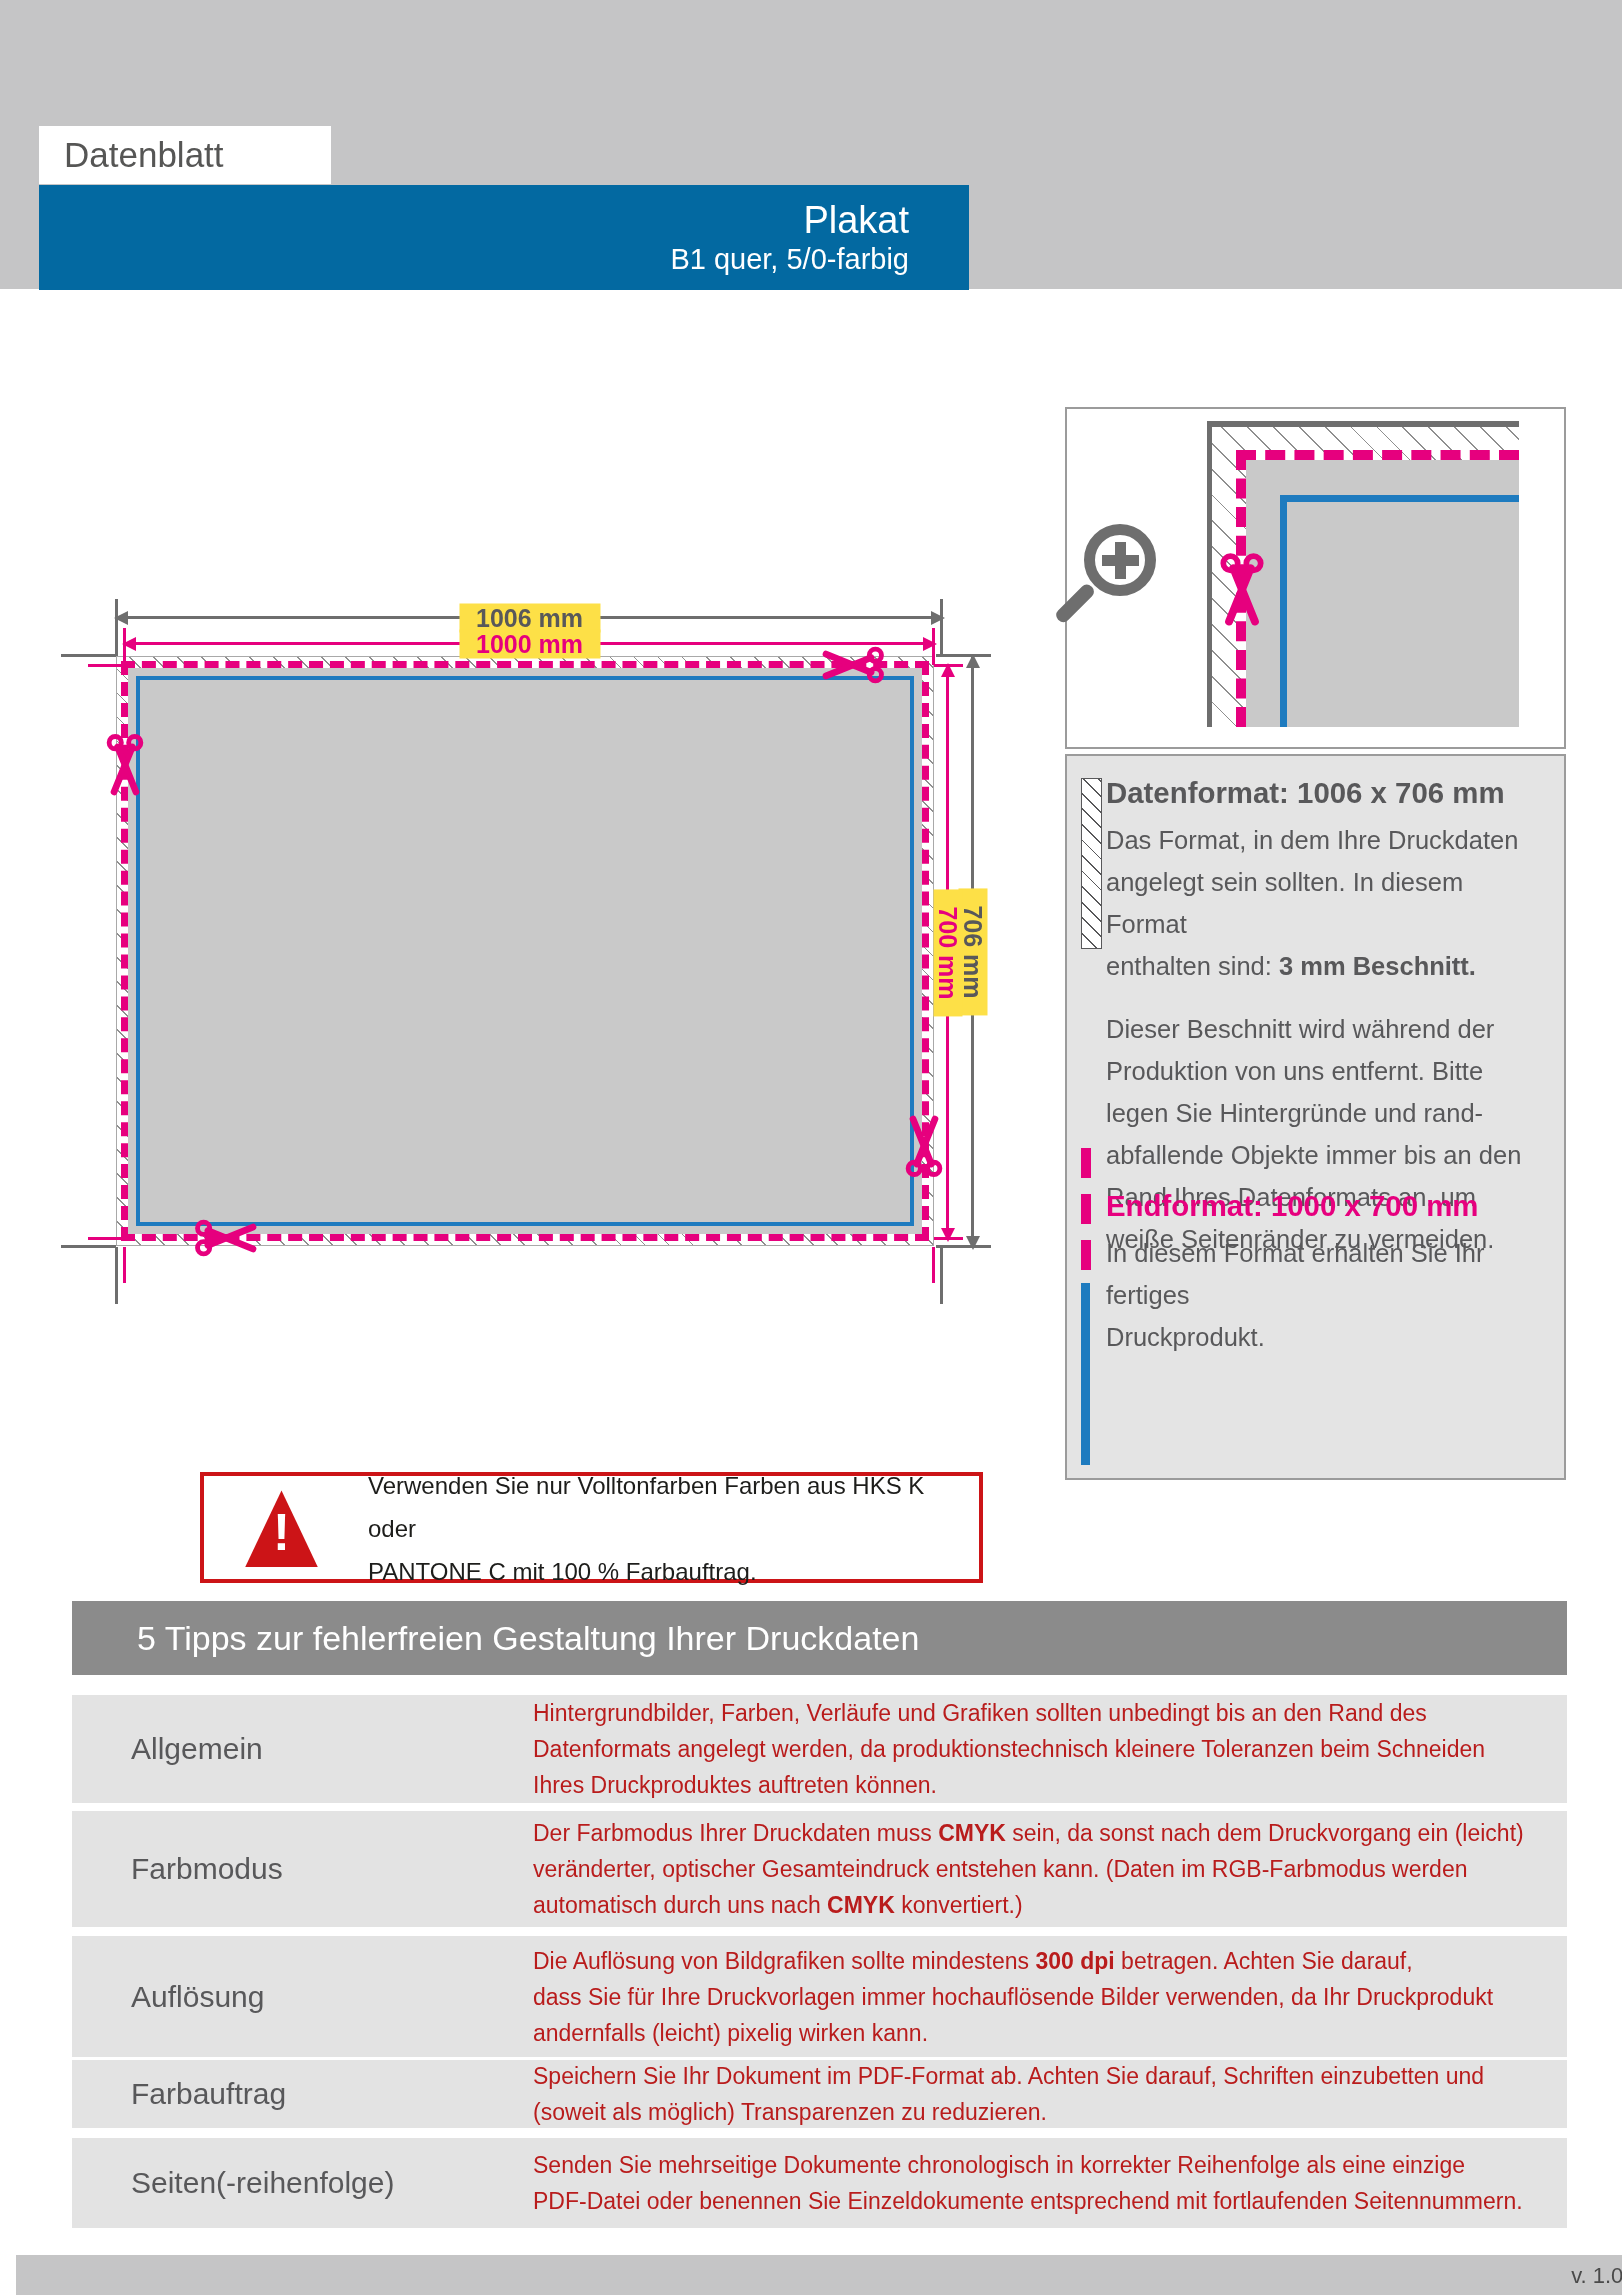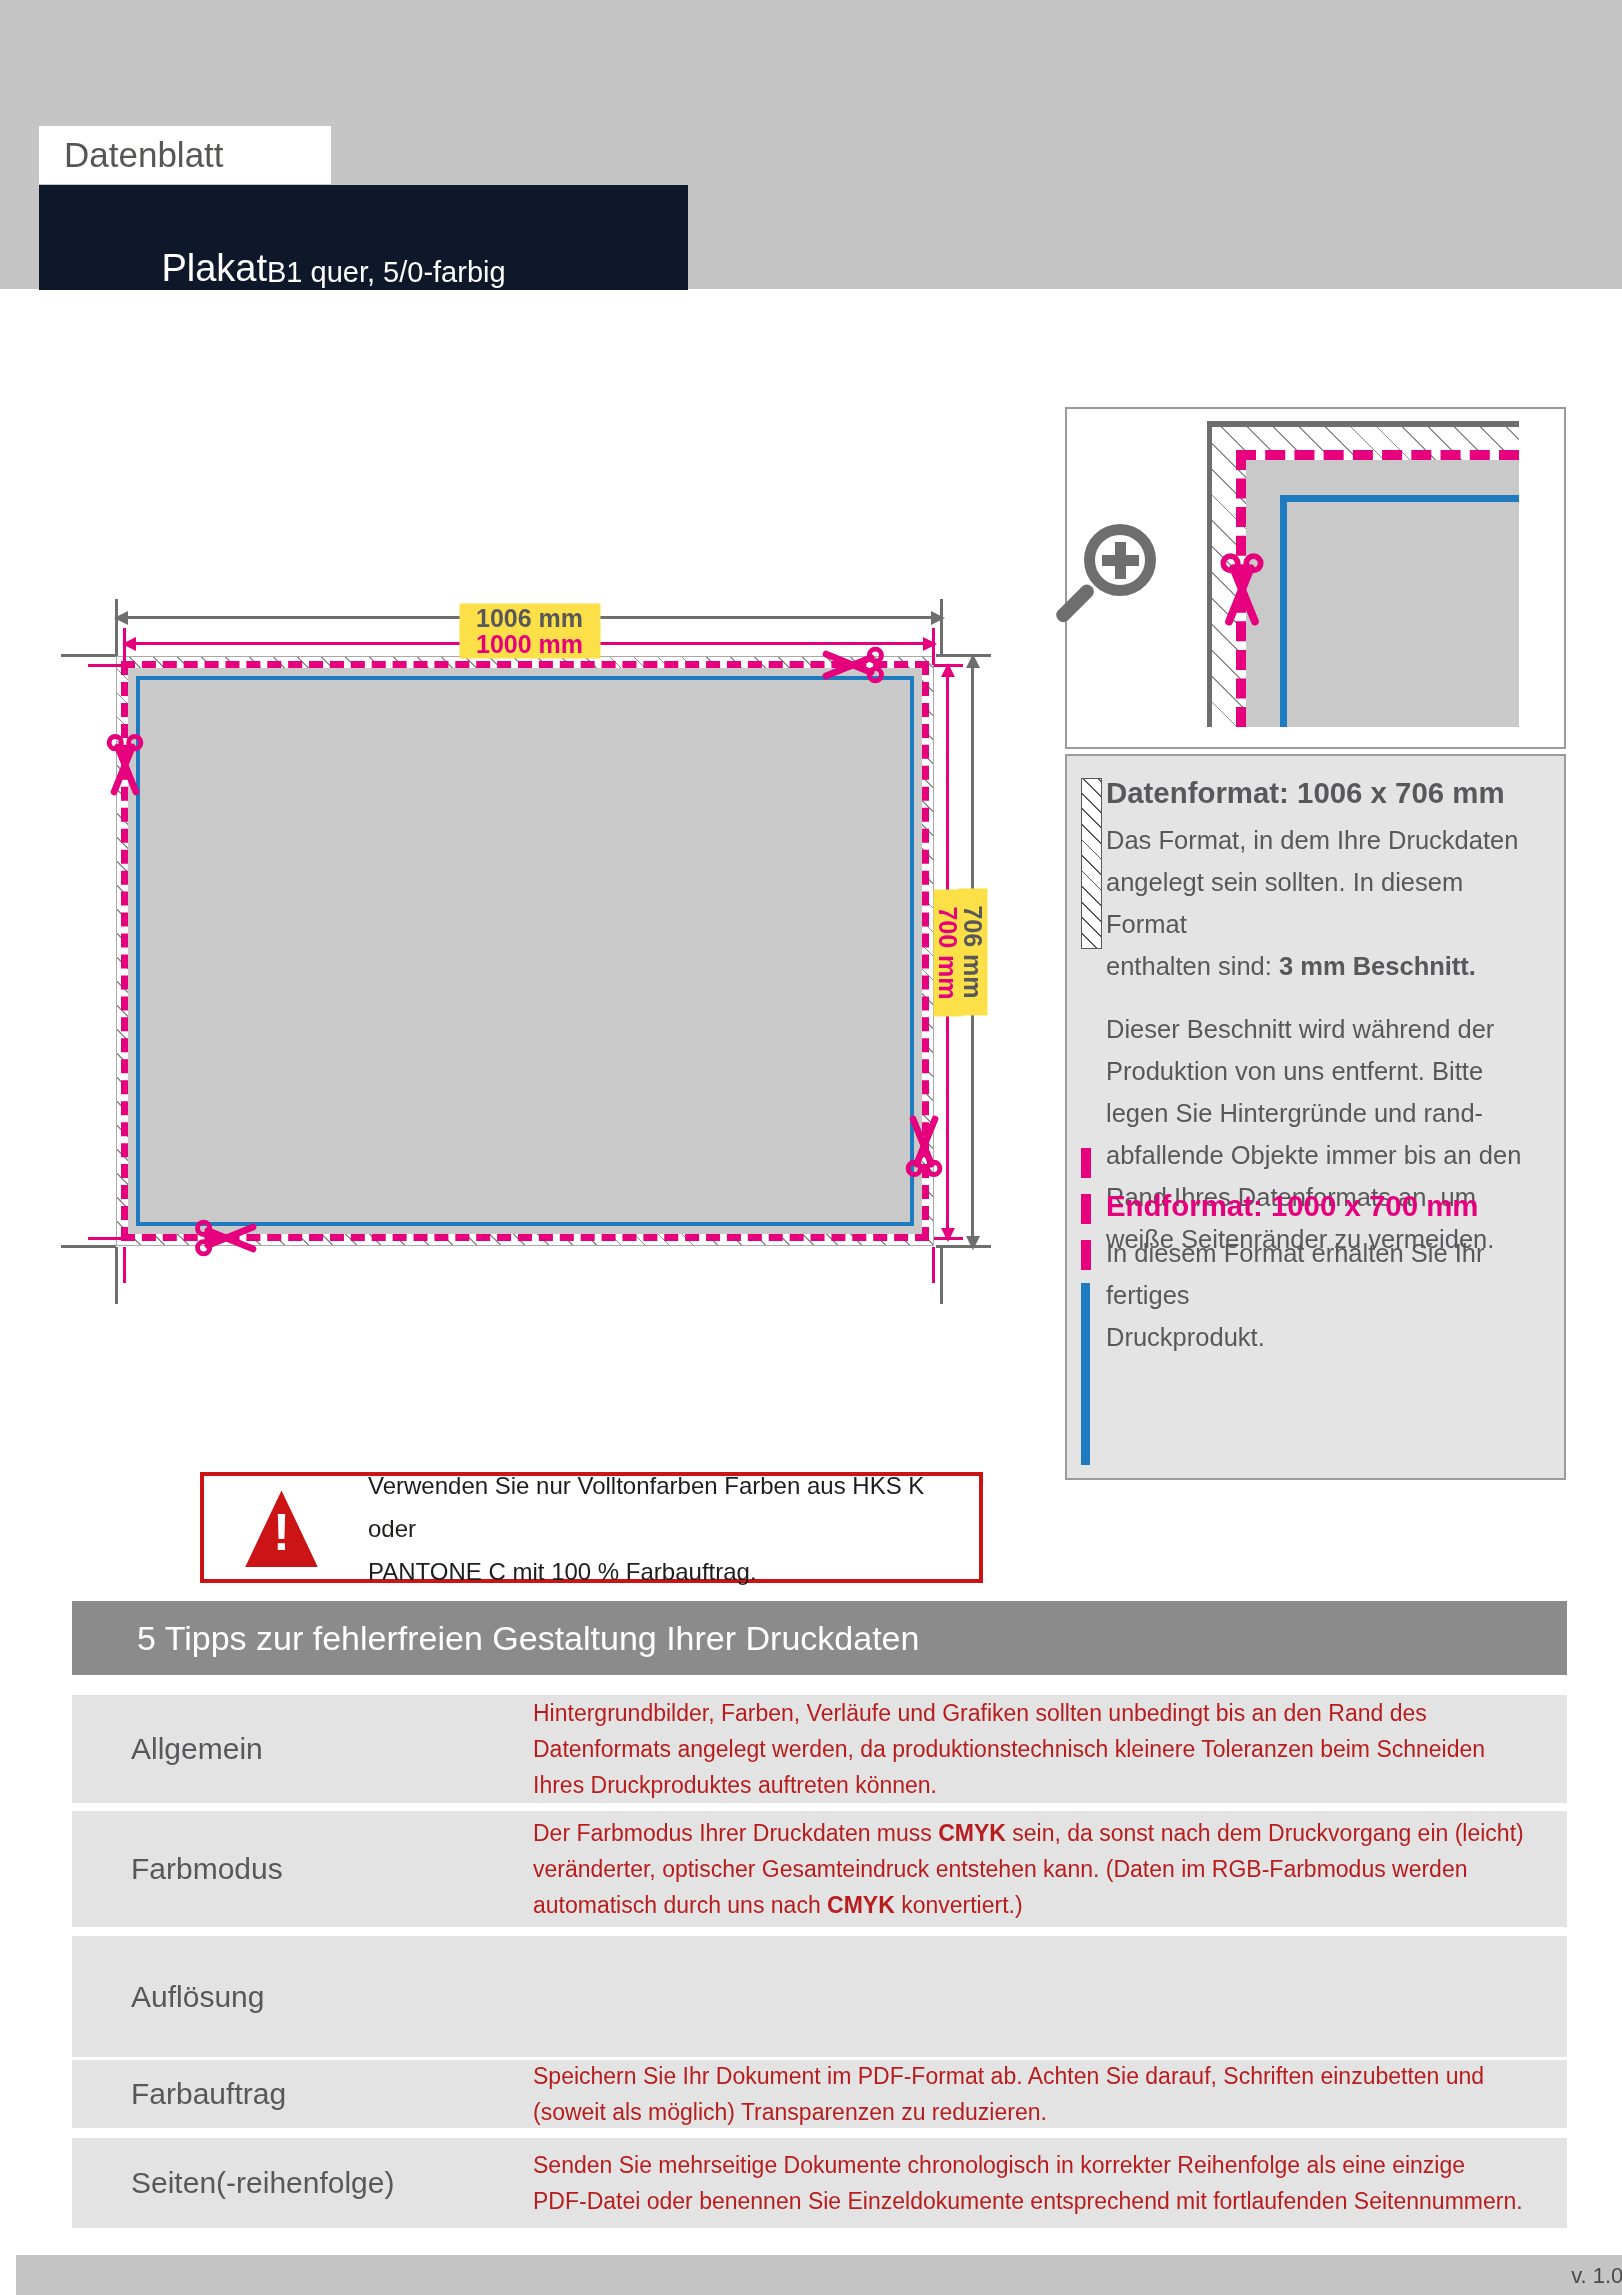--- a/index.html
+++ b/index.html
@@ -5,22 +5,22 @@
   html,body{margin:0;padding:0;background:#fff;}
   body{width:1623px;height:2295px;position:relative;overflow:hidden;
        font-family:"Liberation Sans", sans-serif;color:#58585a;}
   .abs{position:absolute;}
 
   
   .top-band{left:0;top:0;width:1623px;height:289px;background:#c5c5c6;}
   .datenblatt-box{left:39px;top:126px;width:292px;height:58px;background:#ffffff;
     display:flex;align-items:center;padding-left:25px;box-sizing:border-box;}
   .datenblatt-box span{font-size:35px;color:#565655;}
-  .product-box{left:39px;top:185px;width:649px;height:105px;background:#0f172a;
-    display:flex;flex-direction:row;justify-content:center;align-items:flex-end;
+  .product-box{left:39px;top:185px;width:930px;height:105px;background:#0369a1;
+    display:flex;flex-direction:column;justify-content:center;align-items:flex-end;
     padding-right:60px;box-sizing:border-box;color:#fff;}
   .product-box .p1{font-size:38px;line-height:43px;}
   .product-box .p2{font-size:29px;line-height:35px;}
 
   
   .dg-outer{left:116px;top:656px;width:818px;height:590px;box-sizing:border-box;
     border:0.7px solid #a9a9a9;
     background:repeating-linear-gradient(45deg, transparent 0 15.7px, #8f8f8f 15.7px 17px);}
   .dg-cut{position:absolute;inset:3.9px;border:7.2px dashed var(--magenta,#e6007e);
     background:#c9c9c9;background-clip:padding-box;}
@@ -253,20 +253,21 @@
 <div class="abs tip-row row1">
   <span class="tip-label">Allgemein</span>
   <div class="tip-body">Hintergrundbilder, Farben, Verläufe und Grafiken sollten unbedingt bis an den Rand des<br>Datenformats angelegt werden, da produktionstechnisch kleinere Toleranzen beim Schneiden<br>Ihres Druckproduktes auftreten können.</div>
 </div>
 <div class="abs tip-row row2">
   <span class="tip-label">Farbmodus</span>
   <div class="tip-body">Der Farbmodus Ihrer Druckdaten muss <b>CMYK</b> sein, da sonst nach dem Druckvorgang ein (leicht)<br>veränderter, optischer Gesamteindruck entstehen kann. (Daten im RGB-Farbmodus werden<br>automatisch durch uns nach <b>CMYK</b> konvertiert.)</div>
 </div>
 <div class="abs tip-row row3">
   <span class="tip-label">Auflösung</span>
+  <div class="tip-body">Die Auflösung von Bildgrafiken sollte mindestens <b>300 dpi</b> betragen. Achten Sie darauf,<br>dass Sie für Ihre Druckvorlagen immer hochauflösende Bilder verwenden, da Ihr Druckprodukt<br>andernfalls (leicht) pixelig wirken kann.</div>
 </div>
 <div class="abs tip-row row4">
   <span class="tip-label">Farbauftrag</span>
   <div class="tip-body">Speichern Sie Ihr Dokument im PDF-Format ab. Achten Sie darauf, Schriften einzubetten und<br>(soweit als möglich) Transparenzen zu reduzieren.</div>
 </div>
 <div class="abs tip-row row5">
   <span class="tip-label">Seiten(-reihenfolge)</span>
   <div class="tip-body">Senden Sie mehrseitige Dokumente chronologisch in korrekter Reihenfolge als eine einzige<br>PDF-Datei oder benennen Sie Einzeldokumente entsprechend mit fortlaufenden Seitennummern.</div>
 </div>
 

